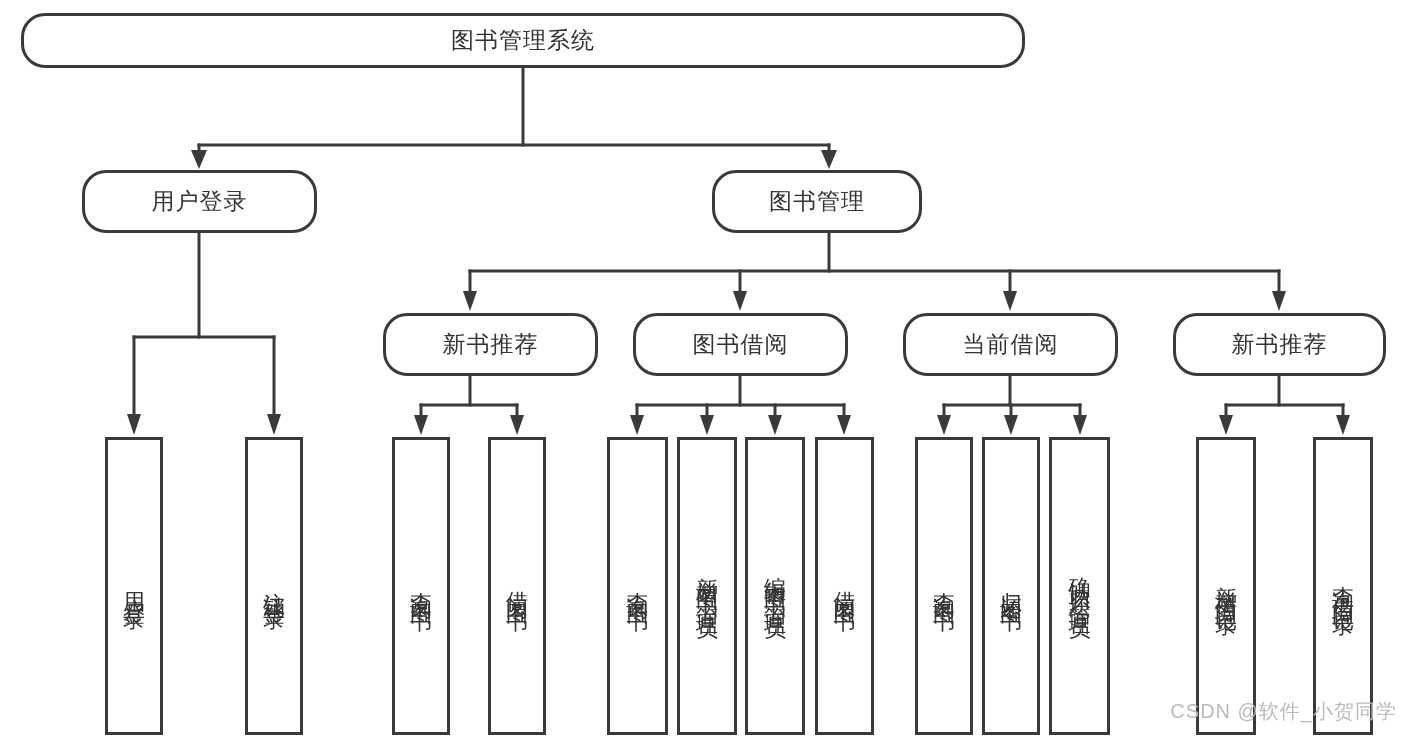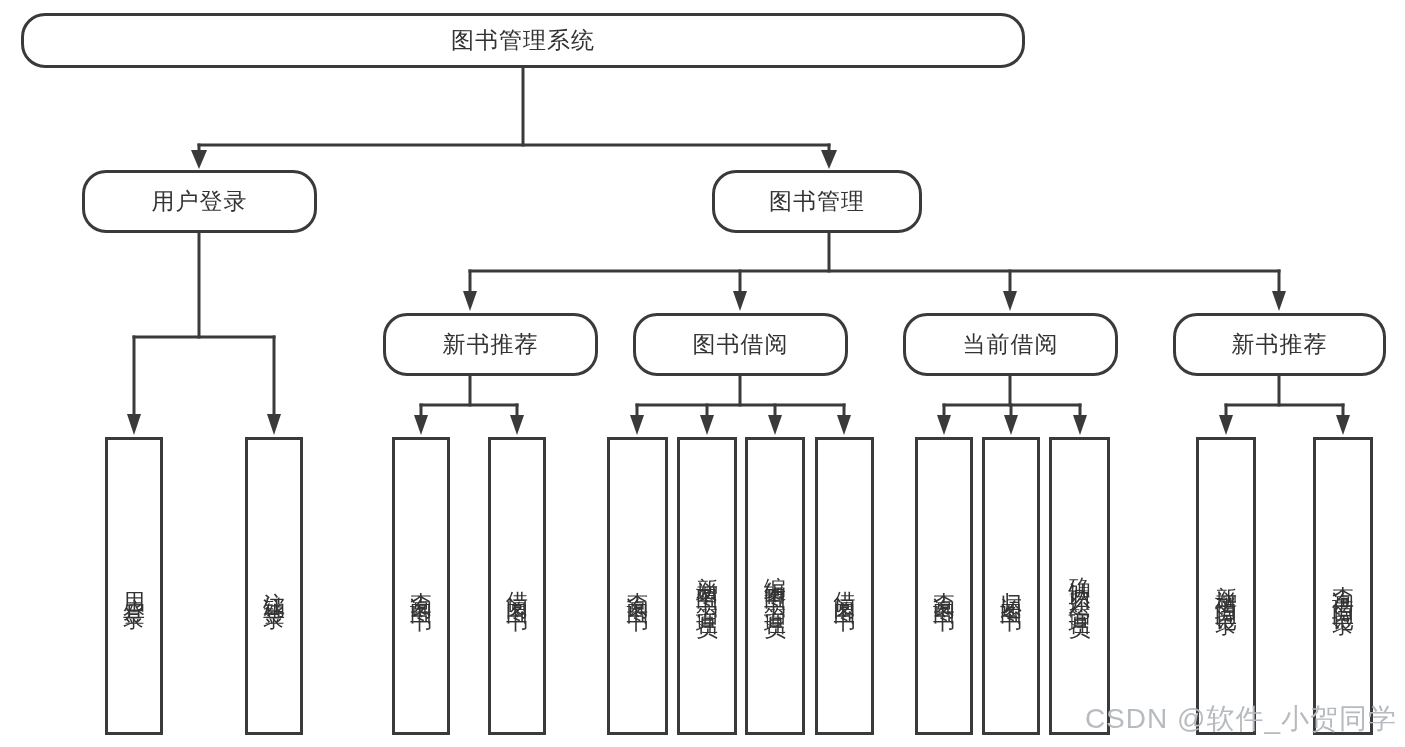--- a/index.html
+++ b/index.html
@@ -48,22 +48,22 @@
   .h { font-size: 23px; letter-spacing: 1px; border-radius: 24px; }
   .v {
     writing-mode: vertical-rl;
     text-orientation: mixed;
     font-size: 22px;
     letter-spacing: 6px;
   }
   #watermark {
     position: absolute;
     right: 8px;
-    bottom: 9px;
-    font-size: 28px;
+    bottom: 22px;
+    font-size: 20px;
     color: var(--wm);
     letter-spacing: 1px;
     z-index: 5;
   }
 </style>
 </head>
 <body>
 
 <div id="stage">
 

